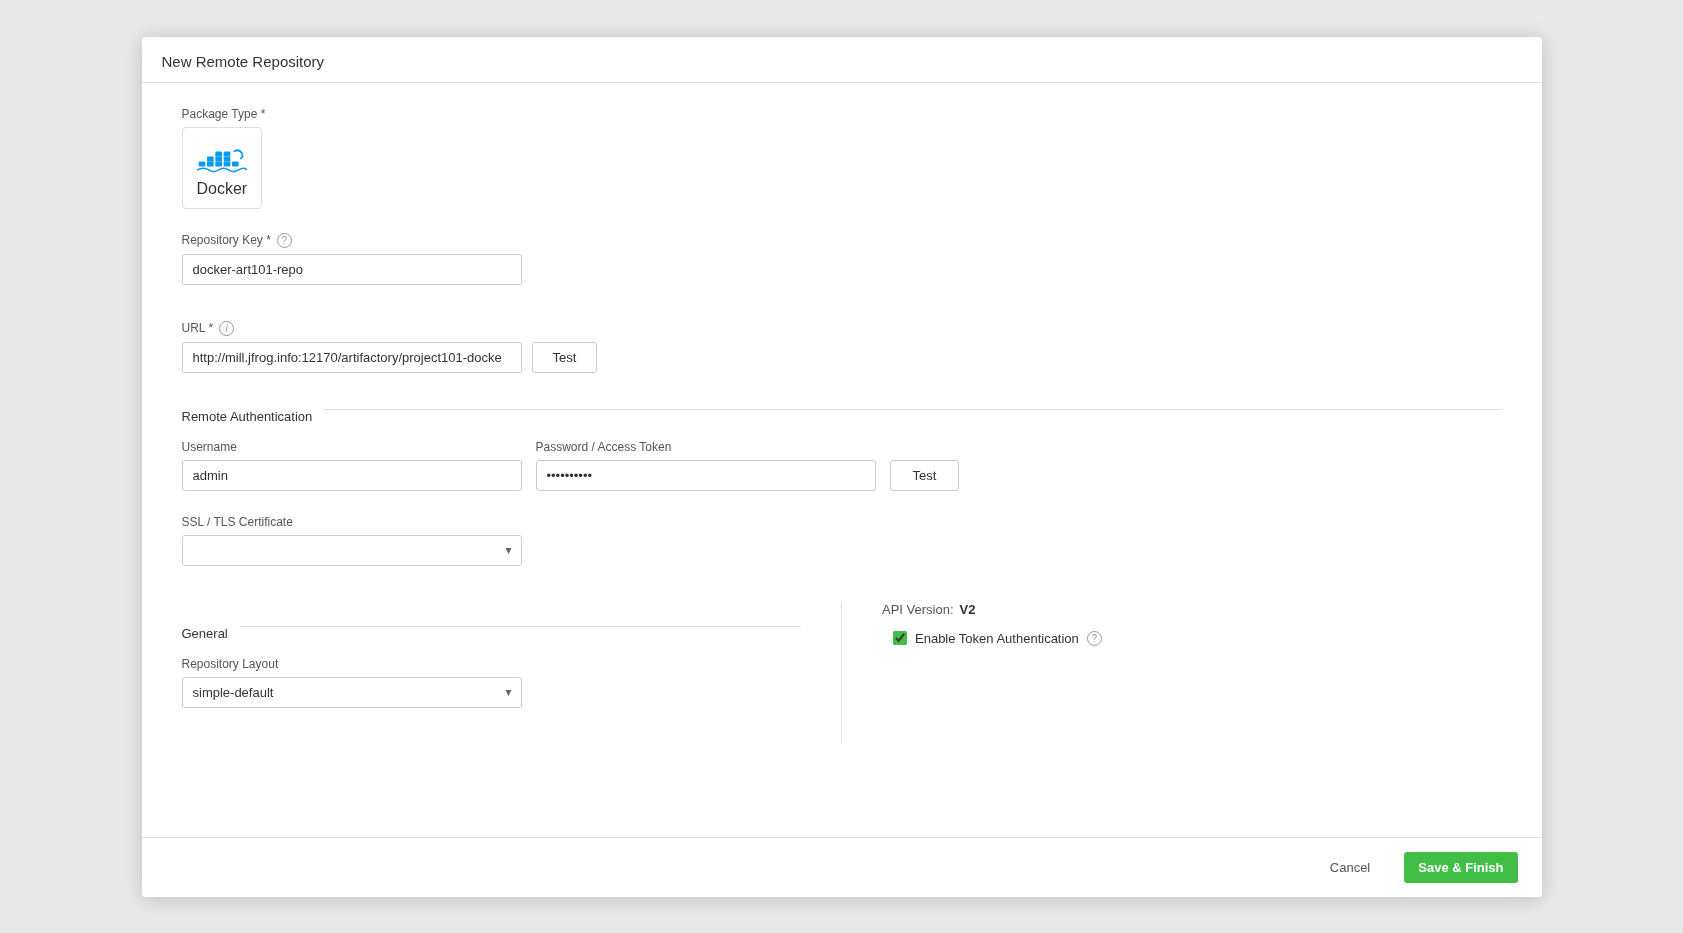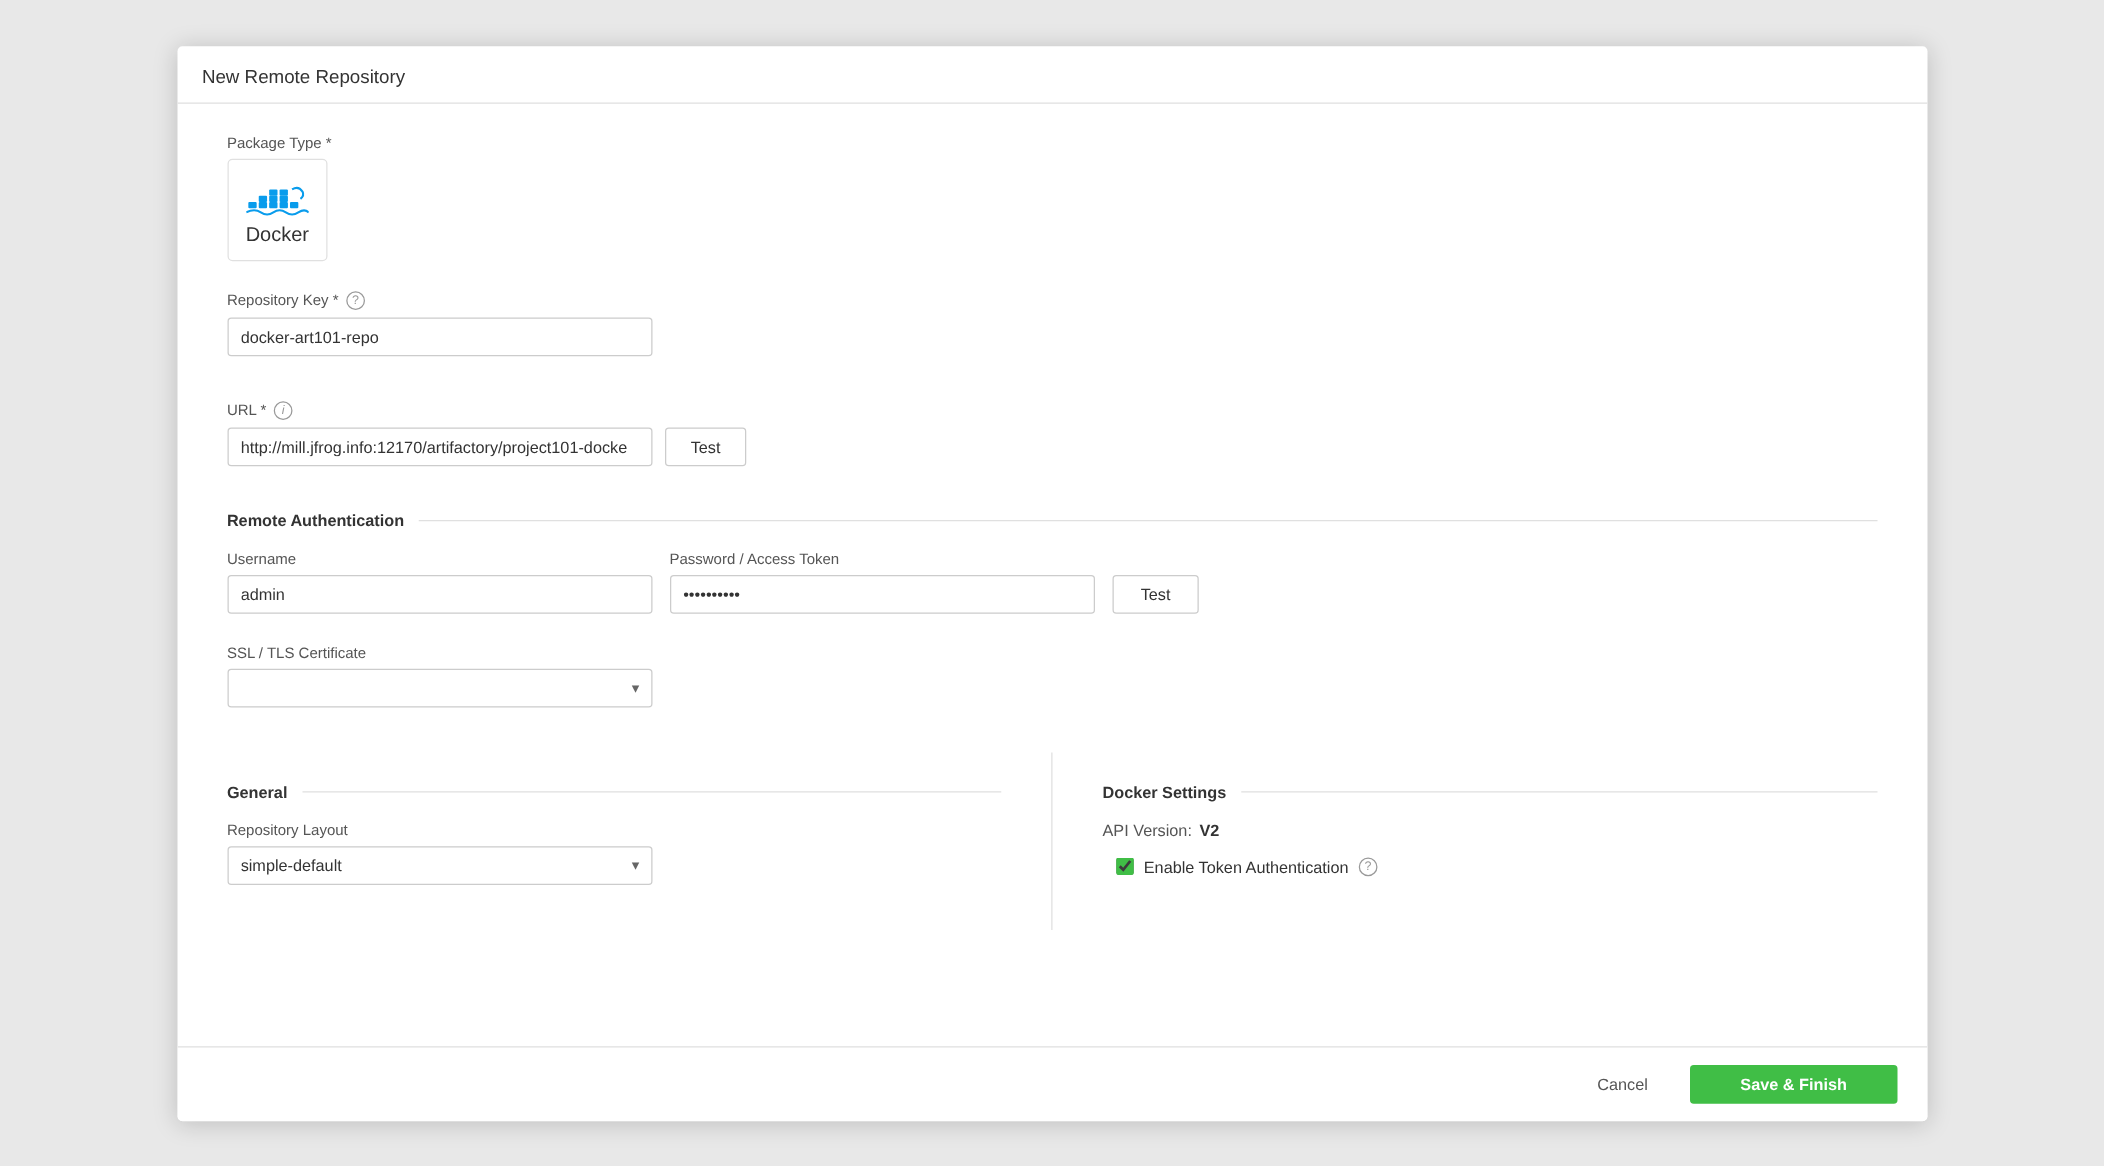--- a/index.html
+++ b/index.html
@@ -156,24 +156,23 @@
       padding: 7px 20px;
       border: 1px solid #ccc;
       background: #fff;
       border-radius: 3px;
       font-size: 13px;
       cursor: pointer;
       color: #333;
     }
     .section-divider {
       display: flex;
-      align-items: center;
       margin: 24px 0 16px 0;
       font-size: 13px;
-      font-weight: 700;
+      font-weight: 400;
       color: #333;
     }
     .section-divider::after {
       content: '';
       flex: 1;
       height: 1px;
       background: #e0e0e0;
       margin-left: 12px;
     }
     .auth-row {
@@ -272,21 +271,21 @@
     }
     .btn-cancel {
       padding: 8px 22px;
       border: none;
       background: none;
       font-size: 13px;
       color: #555;
       cursor: pointer;
     }
     .btn-save {
-      padding: 8px 40px;
+      padding: 8px 14px;
       background: #40be46;
       color: #fff;
       border: none;
       border-radius: 3px;
       font-size: 13px;
       font-weight: 600;
       cursor: pointer;
     }
   </style>
 </head>
@@ -388,23 +387,20 @@
               <option value="simple-default">simple-default</option>
               <option value="maven-2-default">maven-2-default</option>
               <option value="ivy-default">ivy-default</option>
               <option value="gradle-default">gradle-default</option>
             </select>
           </div>
         </div>
       </div>
 
       <div class="bottom-section">
-        <div class="section-divider">
-          <span>Docker Settings</span>
-        </div>
         <div class="api-version-row">
           <span>API Version:</span>
           <span class="api-version-val">V2</span>
         </div>
         <div class="checkbox-row">
           <input type="checkbox" id="enableTokenAuth" checked="" style="">
           <label for="enableTokenAuth">Enable Token Authentication</label>
           <span class="help-icon">?</span>
         </div>
       </div>

